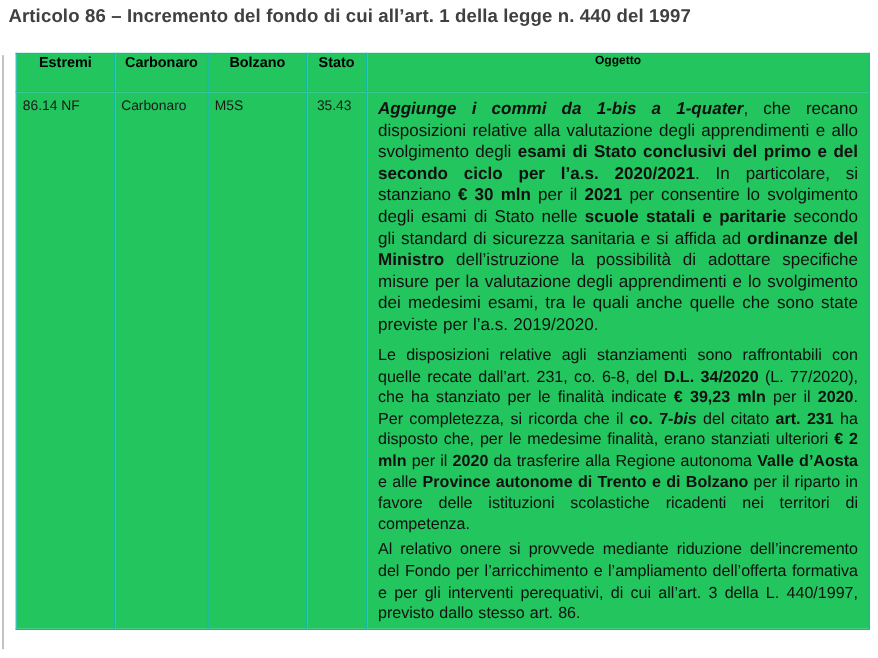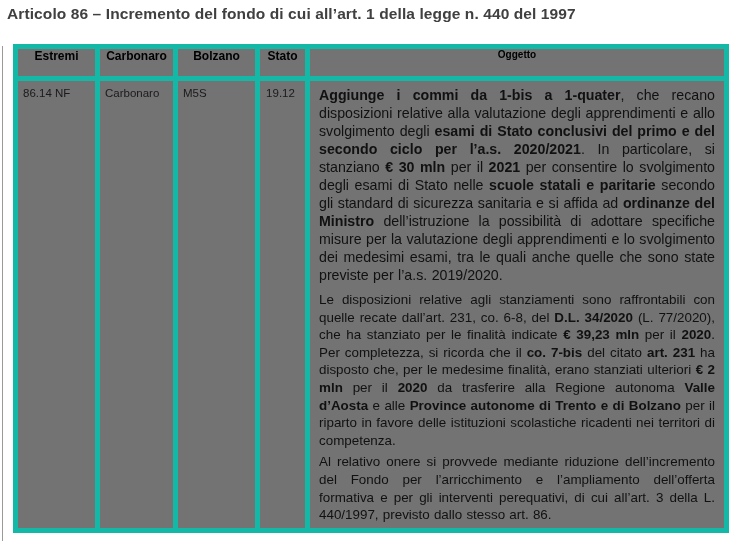--- a/index.html
+++ b/index.html
@@ -24,23 +24,23 @@
     width: 1px; height: 495px;
     background: #9a9a9a;
   }
   table.amend {
     border-collapse: collapse;
     table-layout: fixed;
     width: 711px;
     margin: 21px 0 0 13px;
   }
   table.amend th, table.amend td {
-    border: 5px solid #14b8a6;
+    border: 1px solid #14b8a6;
     vertical-align: top;
-    background: #737373;
+    background: #22c55e;
   }
   col.c1 { width: 82px; }
   col.c2 { width: 78px; }
   col.c3 { width: 82px; }
   col.c4 { width: 50px; }
   col.c5 { width: 419px; }
   thead th {
     height: 32px;
     font-weight: bold;
     text-align: center;
@@ -62,21 +62,21 @@
   }
   td.cell-oggetto { padding: 5px 9px 0 9px; }
   .par {
     text-align: justify;
     color: #111;
     word-spacing: 0.5px;
   }
   .par.lead { font-size: 14.2px; line-height: 18px; margin-bottom: 7px; }
   .par.note { font-size: 13.4px; line-height: 17.6px; margin-bottom: 4px; }
   .b  { font-weight: bold; }
-  .bi { font-weight: bold; }
+  .bi { font-weight: bold; font-style: italic; }
 </style>
 </head>
 <body>
 
 <h1 class="doc-title">Articolo 86 – Incremento del fondo di cui all’art. 1 della legge n. 440 del 1997</h1>
 
 <div class="edge-line"></div>
 
 <table class="amend">
   <colgroup>
@@ -93,21 +93,21 @@
       <th>Bolzano</th>
       <th>Stato</th>
       <th class="oggetto-h">Oggetto</th>
     </tr>
   </thead>
   <tbody>
     <tr>
       <td class="cell-small">86.14 NF</td>
       <td class="cell-small">Carbonaro</td>
       <td class="cell-small">M5S</td>
-      <td class="cell-small cell-center">19.12</td>
+      <td class="cell-small cell-center">35.43</td>
       <td class="cell-oggetto">
         <div>
             <p class="par lead"><span class="bi">Aggiunge i commi da 1-bis a 1-quater</span><span>, che recano disposizioni relative alla valutazione degli apprendimenti e allo svolgimento degli </span><span class="b">esami di Stato conclusivi del primo e del secondo ciclo per l’a.s. 2020/2021</span><span>. In particolare, si stanziano </span><span class="b">€ 30 mln</span><span> per il </span><span class="b">2021</span><span> per consentire lo svolgimento degli esami di Stato nelle </span><span class="b">scuole statali e paritarie</span><span> secondo gli standard di sicurezza sanitaria e si affida ad </span><span class="b">ordinanze del Ministro</span><span> dell’istruzione la possibilità di adottare specifiche misure per la valutazione degli apprendimenti e lo svolgimento dei medesimi esami, tra le quali anche quelle che sono state previste per l’a.s. 2019/2020.</span></p>
             <p class="par note"><span>Le disposizioni relative agli stanziamenti sono raffrontabili con quelle recate dall’art. 231, co. 6-8, del </span><span class="b">D.L. 34/2020</span><span> (L. 77/2020), che ha stanziato per le finalità indicate </span><span class="b">€ 39,23 mln</span><span> per il </span><span class="b">2020</span><span>. Per completezza, si ricorda che il </span><span class="b">co. 7-</span><span class="bi">bis</span><span> del citato </span><span class="b">art. 231</span><span> ha disposto che, per le medesime finalità, erano stanziati ulteriori </span><span class="b">€ 2 mln</span><span> per il </span><span class="b">2020</span><span> da trasferire alla Regione autonoma </span><span class="b">Valle d’Aosta</span><span> e alle </span><span class="b">Province autonome di Trento e di Bolzano</span><span> per il riparto in favore delle istituzioni scolastiche ricadenti nei territori di competenza.</span></p>
             <p class="par note"><span>Al relativo onere si provvede mediante riduzione dell’incremento del Fondo per l’arricchimento e l’ampliamento dell’offerta formativa e per gli interventi perequativi, di cui all’art. 3 della L. 440/1997, previsto dallo stesso art. 86.</span></p>
           </div>
       </td>
     </tr>
   </tbody>
 </table>

